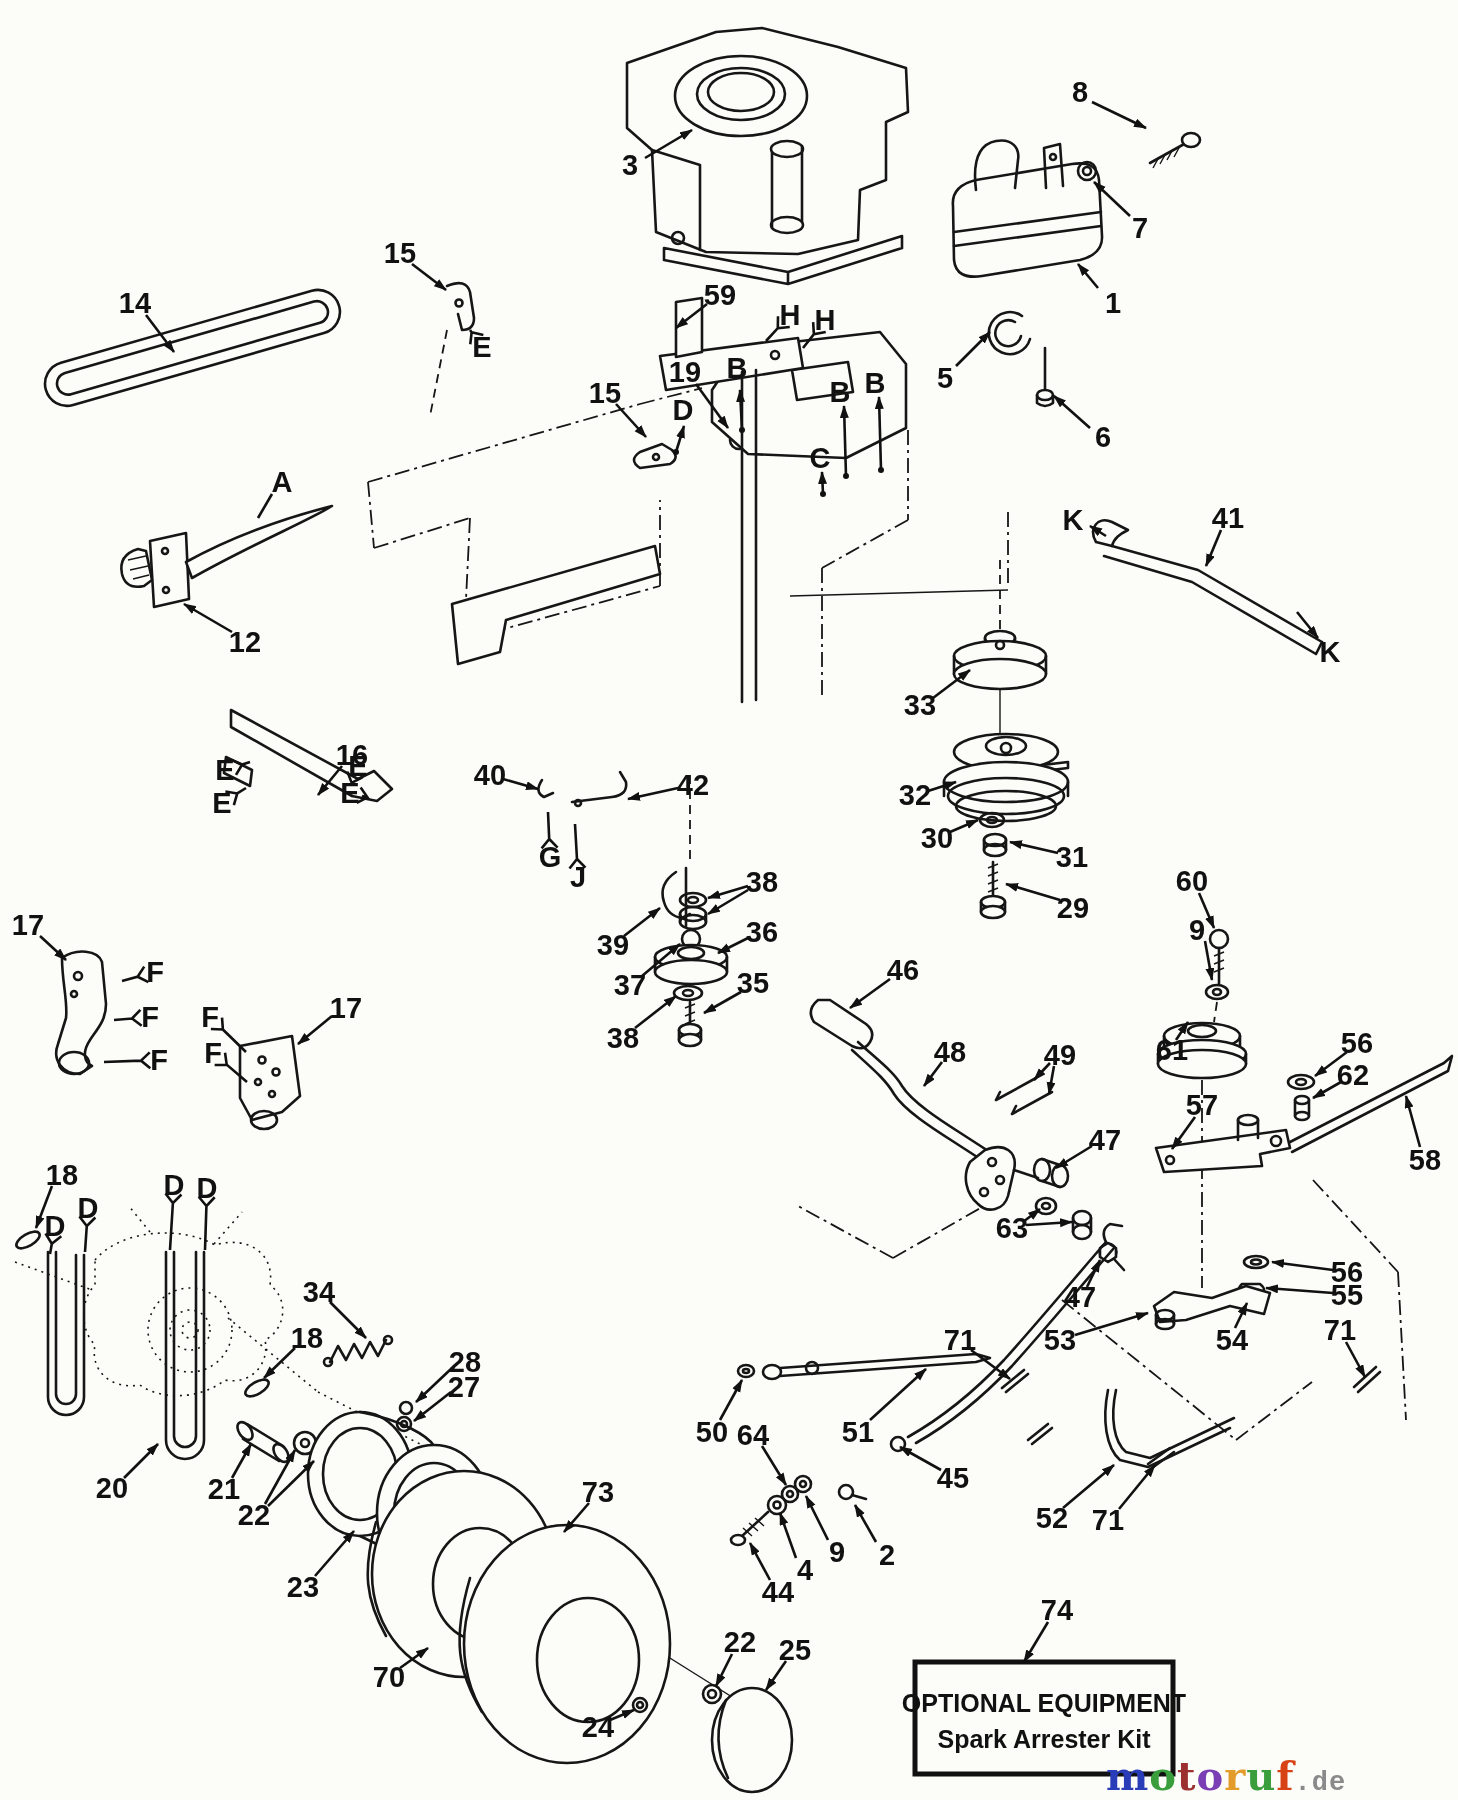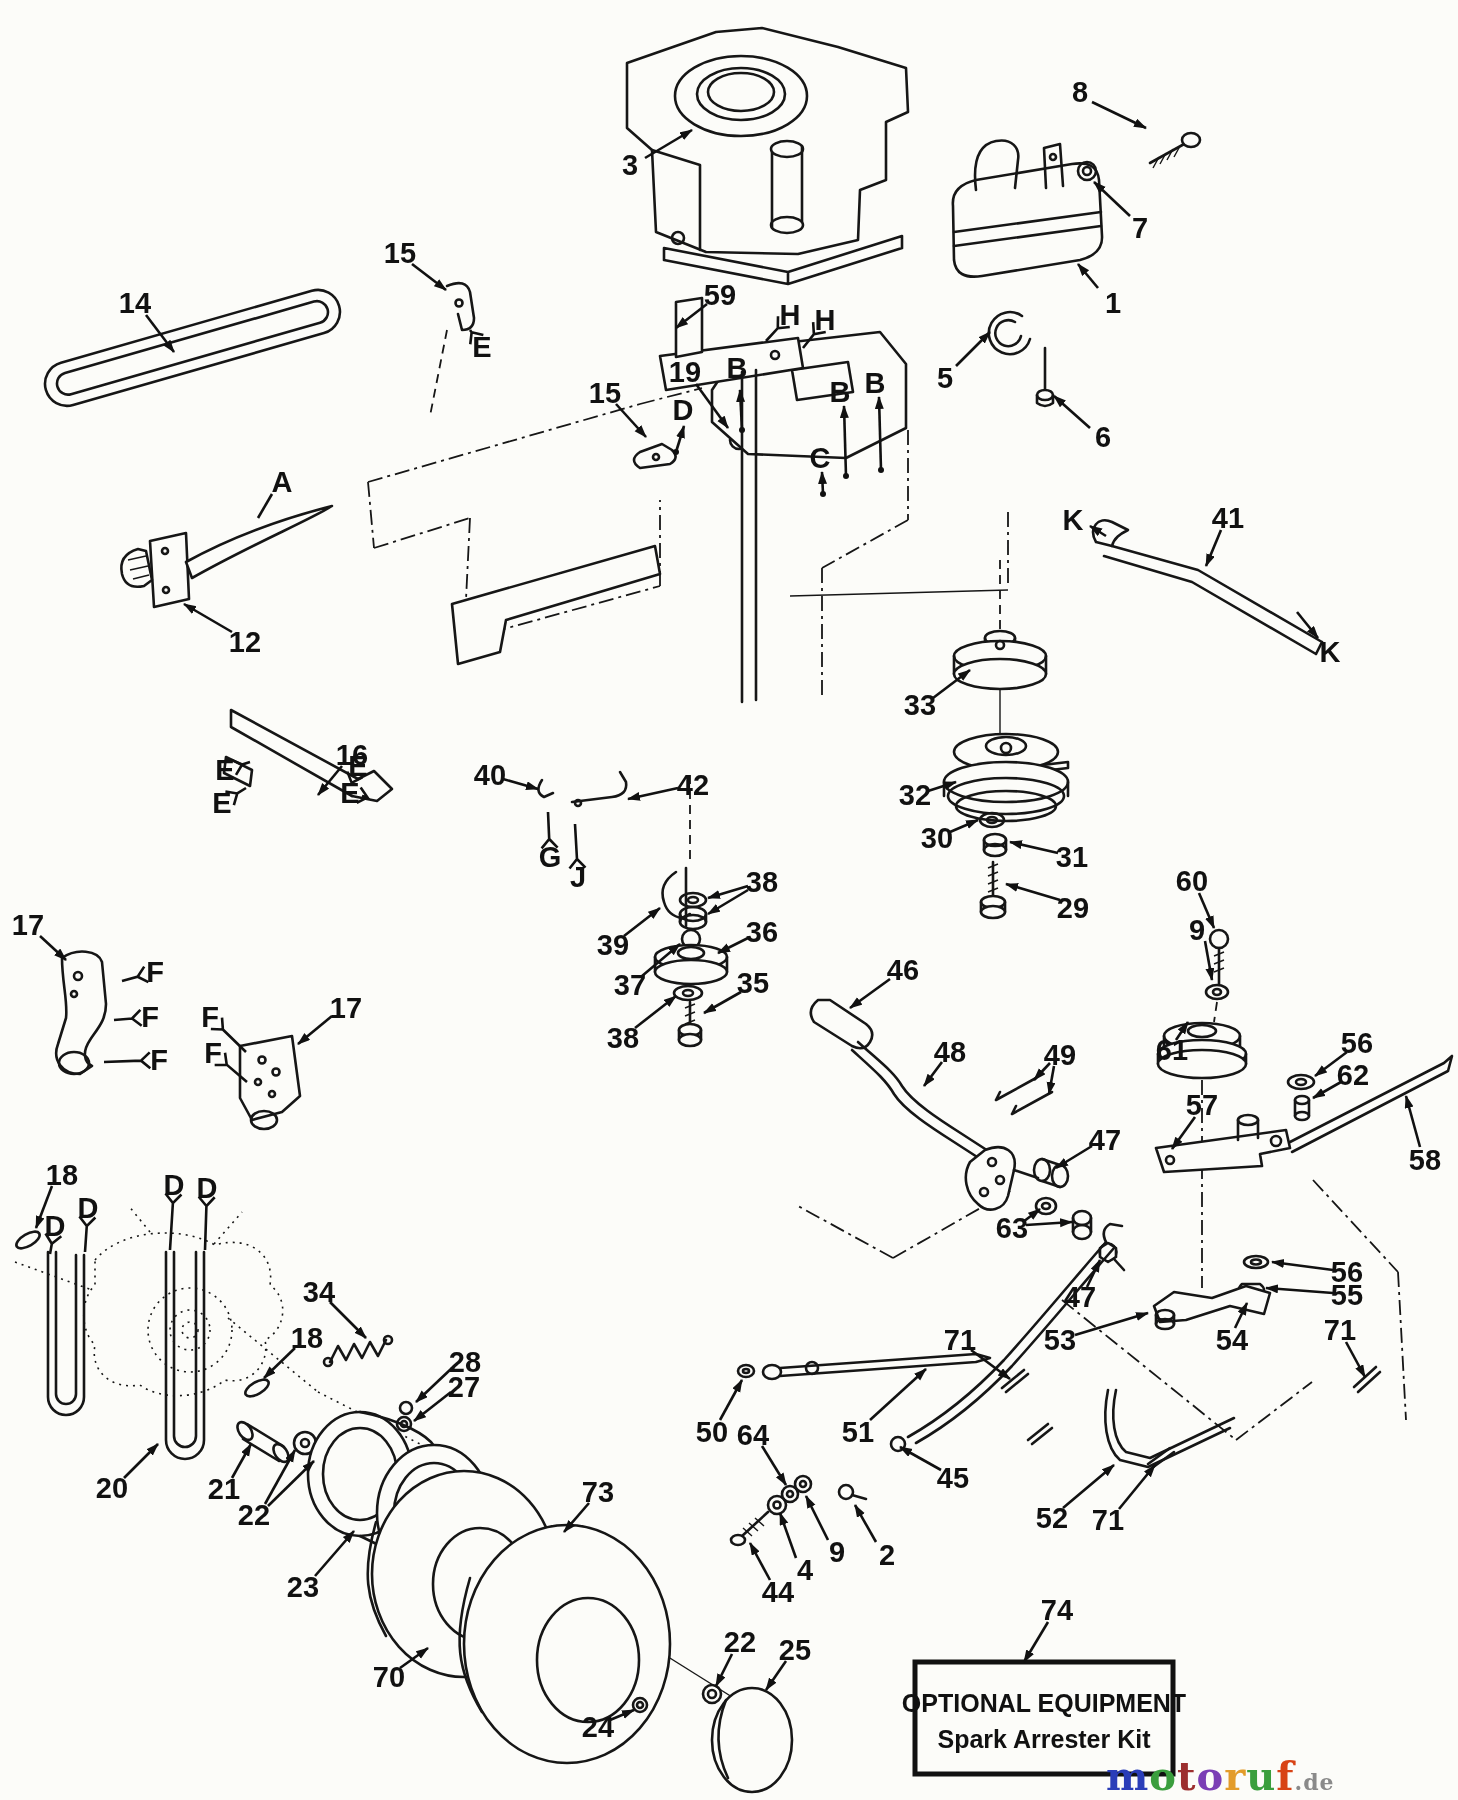--- a/index.html
+++ b/index.html
@@ -9,21 +9,21 @@
   .sol{stroke:#161616;stroke-width:2.6;fill:#fcfcf9;stroke-linejoin:round;}
   .thin{stroke:#161616;stroke-width:1.4;fill:none;}
   .dd{stroke:#161616;stroke-width:1.8;fill:none;stroke-dasharray:15 5 3 5;}
   .dsh{stroke:#161616;stroke-width:1.8;fill:none;stroke-dasharray:9 6;}
   .dot{stroke:#161616;stroke-width:1.6;fill:none;stroke-dasharray:2 5;}
   .callout-text{font:700 29px "Liberation Sans",sans-serif;fill:#111;text-anchor:middle;}
   .leader{stroke:#111;stroke-width:2.6;fill:none;}
   .boxline{stroke:#111;stroke-width:5;fill:none;}
   .boxtext{font:700 25px "Liberation Sans",sans-serif;fill:#111;text-anchor:middle;}
   #watermark{position:absolute;left:1106px;top:1752px;font:700 40px "DejaVu Serif",serif;letter-spacing:1px;}
-  #watermark .suffix{font-size:22px;font-weight:700;}
+  #watermark .suffix{font-size:27px;font-weight:700;font-family:Liberation Mono, monospace;}
 </style>
 </head>
 <body>
 
 <div id="page">
 <svg width="1458" height="1800" viewBox="0 0 1458 1800">
   <defs>
     <marker id="ah" markerWidth="14" markerHeight="10" refX="12" refY="4.5" orient="auto" markerUnits="userSpaceOnUse">
       <path d="M0,0 L13,4.5 L0,9 Z" fill="#111"></path>
     </marker>

